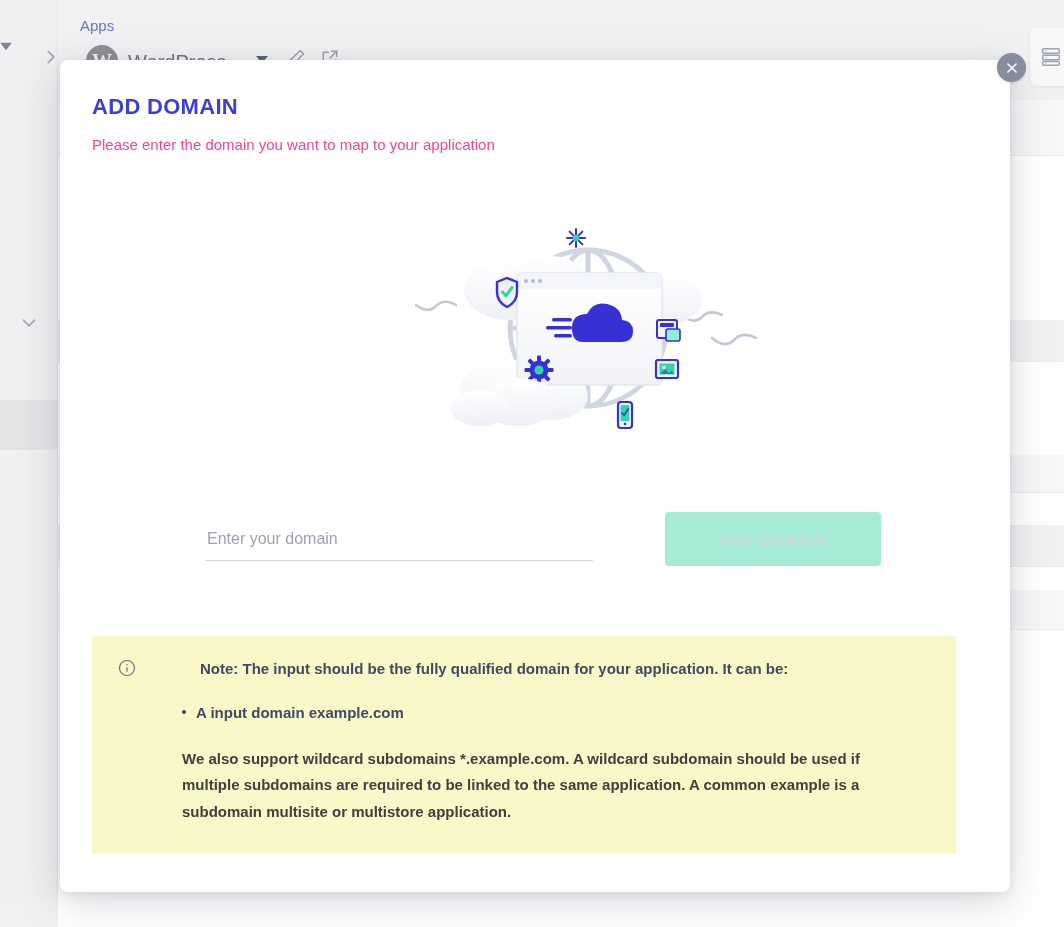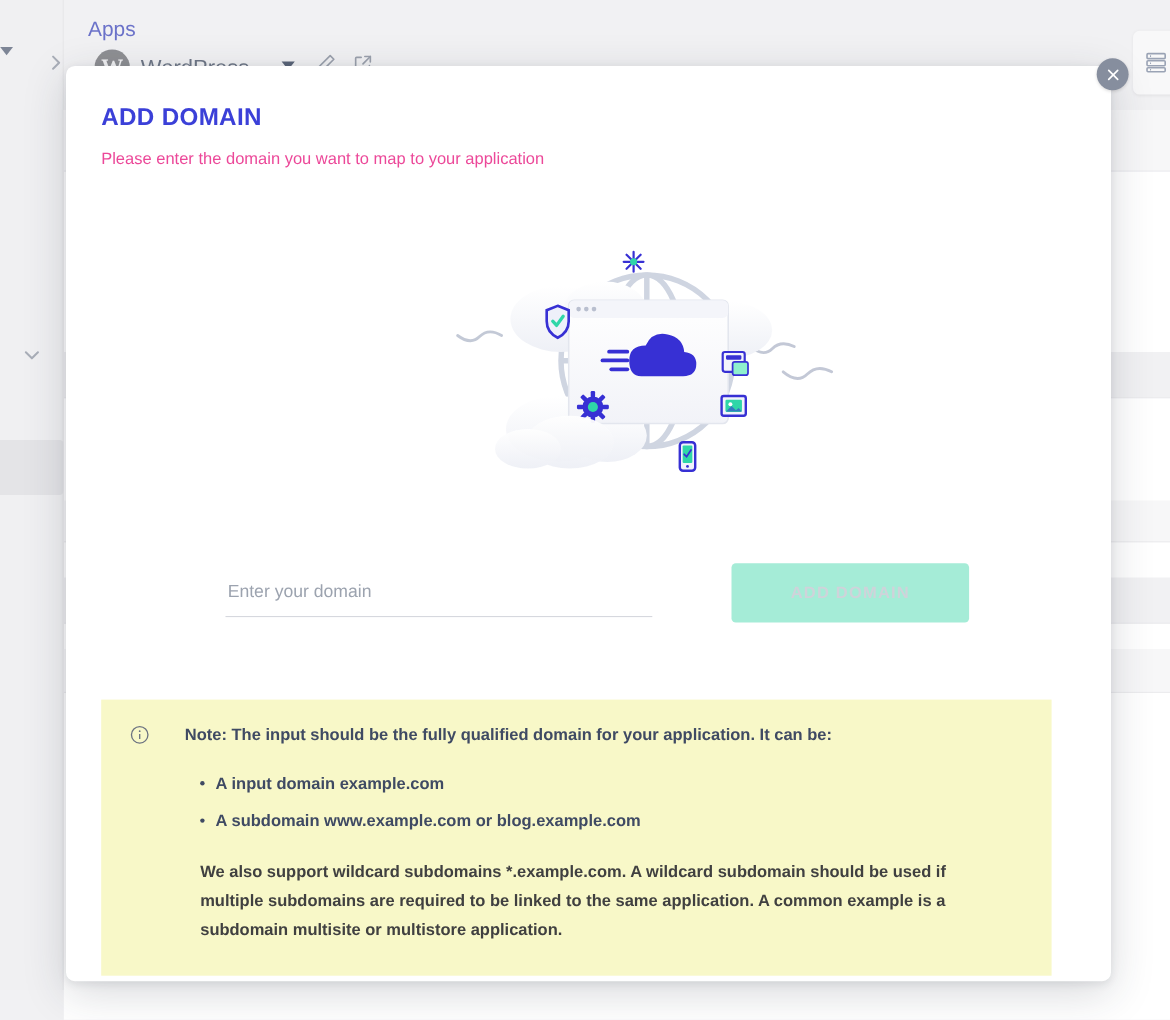--- a/index.html
+++ b/index.html
@@ -41,21 +41,21 @@
   }
 
   .bg-topbar {
     position: absolute;
     left: 58px; top: 0;
     right: 0; height: 100px;
   }
   .bg-breadcrumb {
     position: absolute;
     left: 22px; top: 17px;
-    font-size: 19px;
+    font-size: 15px;
     color: #6b72c9;
   }
   .bg-arrow-right {
     position: absolute;
     left: -18px; top: 46px;
     width: 22px; height: 22px;
     color: #a9aeb8;
   }
   .bg-caret-left {
     position: absolute;
@@ -223,20 +223,21 @@
   .note-box {
     position: absolute;
     left: 32px; top: 576px;
     width: 864px;
     background: #f8f8c8;
     padding: 22px 26px 26px 26px;
   }
   .note-head {
     display: flex;
     align-items: flex-start;
+    gap: 32px;
   }
   .note-info-icon {
     width: 18px; height: 18px;
     flex: 0 0 18px;
     margin-top: 1px;
     color: #6b7280;
   }
   .note-title {
     margin-left: 32px;
     font-size: 15px;
@@ -483,18 +484,17 @@
         <svg viewBox="0 0 24 24" fill="none" stroke="currentColor" stroke-width="1.6">
             <circle cx="12" cy="12" r="10"></circle>
             <line x1="12" y1="11" x2="12" y2="17"></line>
             <circle cx="12" cy="7.6" r="1.1" fill="currentColor" stroke="none"></circle>
           </svg>
       </span>
       <div class="note-title">Note: The input should be the fully qualified domain for your application. It can be:</div>
     </div>
     <ul class="note-list">
       <li>A input domain example.com</li>
-      <li>A subdomain www.example.com or blog.example.com</li>
     </ul>
     <div class="note-para">We also support wildcard subdomains *.example.com. A wildcard subdomain should be used if multiple subdomains are required to be linked to the same application. A common example is a subdomain multisite or multistore application.</div>
   </div>
 
 </div>
 
 </body></html>

